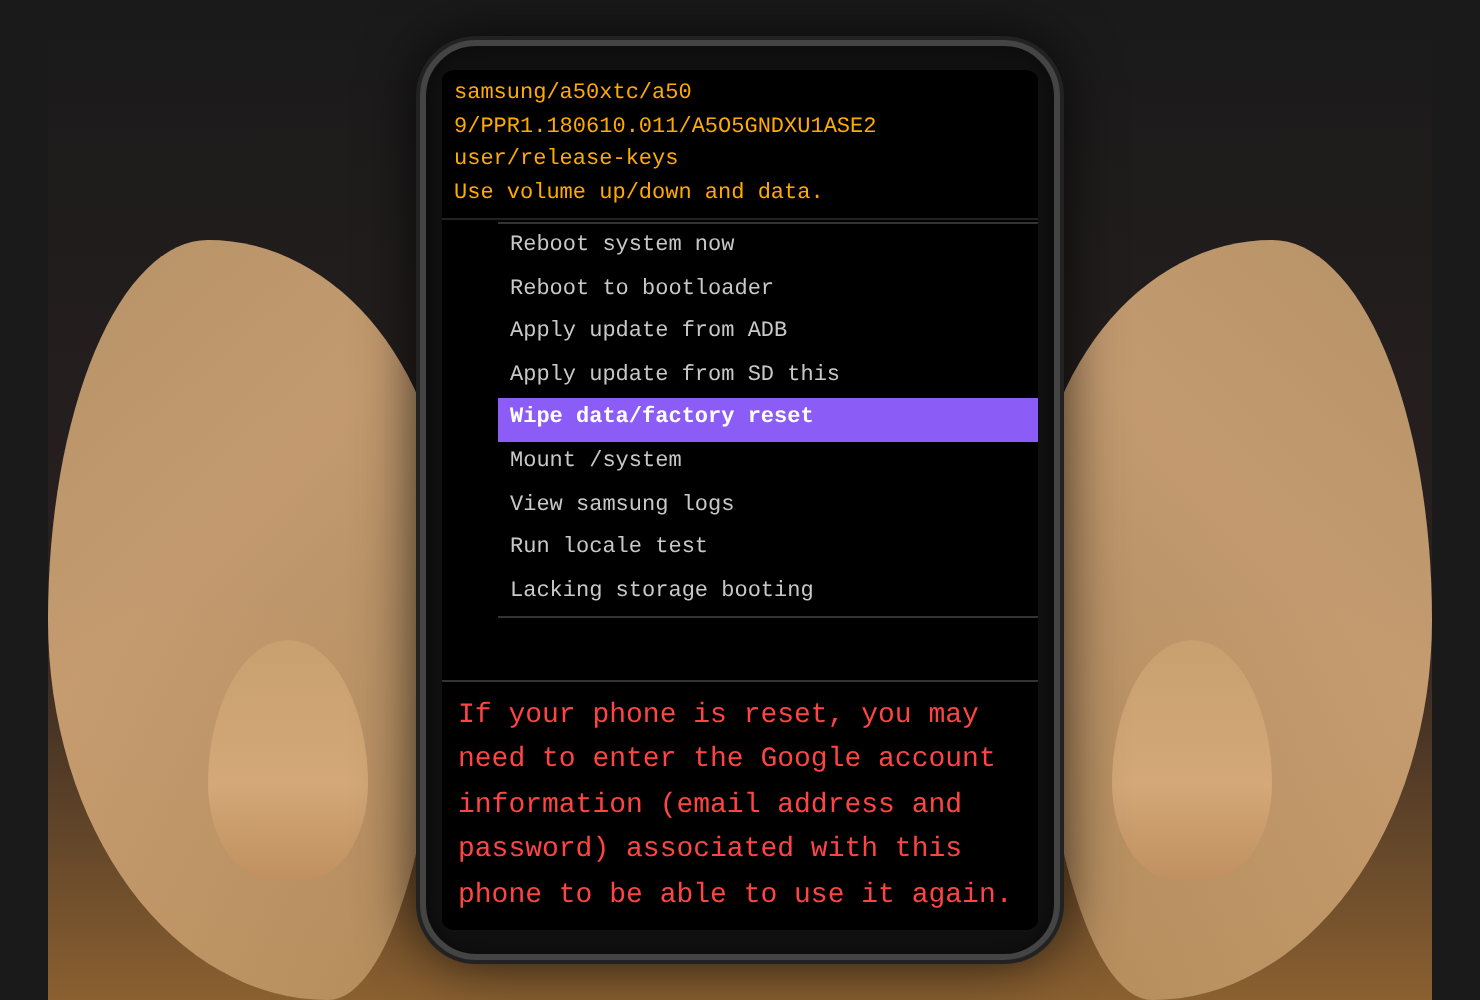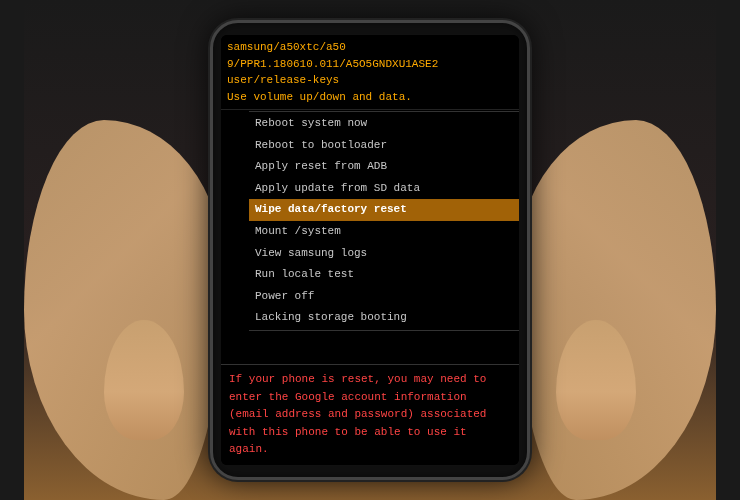--- a/index.html
+++ b/index.html
@@ -75,39 +75,39 @@
     }
 
     .menu-item {
       color: #c8c8c8;
       padding: 2px 6px;
       line-height: 1.6;
       display: block;
     }
 
     .menu-item.selected {
-      background: #a16207;
+      background: #8b5cf6;
       color: #ffffff;
       font-weight: bold;
     }
 
     .menu-divider {
       border-top: 1px solid #333;
       margin: 1px 0;
     }
 
     .warning-section {
       background: #000;
       padding: 6px 8px;
       border-top: 1px solid #333;
     }
 
     .warning-text {
       color: #ff4444;
-      font-size: 11px;
+      font-size: 14px;
       line-height: 1.6;
       text-align: right;
     }
 
     
     .hand-left {
       position: absolute;
       left: 0;
       bottom: 0;
       width: 200px;
@@ -183,27 +183,26 @@
         <span class="line">samsung/a50xtc/a50</span>
         <span class="line">9/PPR1.180610.011/A5O5GNDXU1ASE2</span>
         <span class="line">user/release-keys</span>
         <span class="line">Use volume up/down and data.</span>
       </div>
 
       <div class="menu-section">
         <div class="menu-divider"></div>
         <span class="menu-item">Reboot system now</span>
         <span class="menu-item">Reboot to bootloader</span>
-        <span class="menu-item">Apply reset from ADB</span>
-        <span class="menu-item">Apply update from SD data</span>
+        <span class="menu-item">Apply update from ADB</span>
+        <span class="menu-item">Apply update from SD this</span>
         <span class="menu-item selected">Wipe data/factory reset</span>
         <span class="menu-item">Mount /system</span>
         <span class="menu-item">View samsung logs</span>
         <span class="menu-item">Run locale test</span>
-        <span class="menu-item">Power off</span>
         <span class="menu-item">Lacking storage booting</span>
         <div class="menu-divider"></div>
       </div>
 
       <div class="warning-section">
         <span class="warning-text">If your phone is reset, you may need to enter the Google account information (email address and password) associated with this phone to be able to use it again.</span>
       </div>
 
     </div>
   </div>

